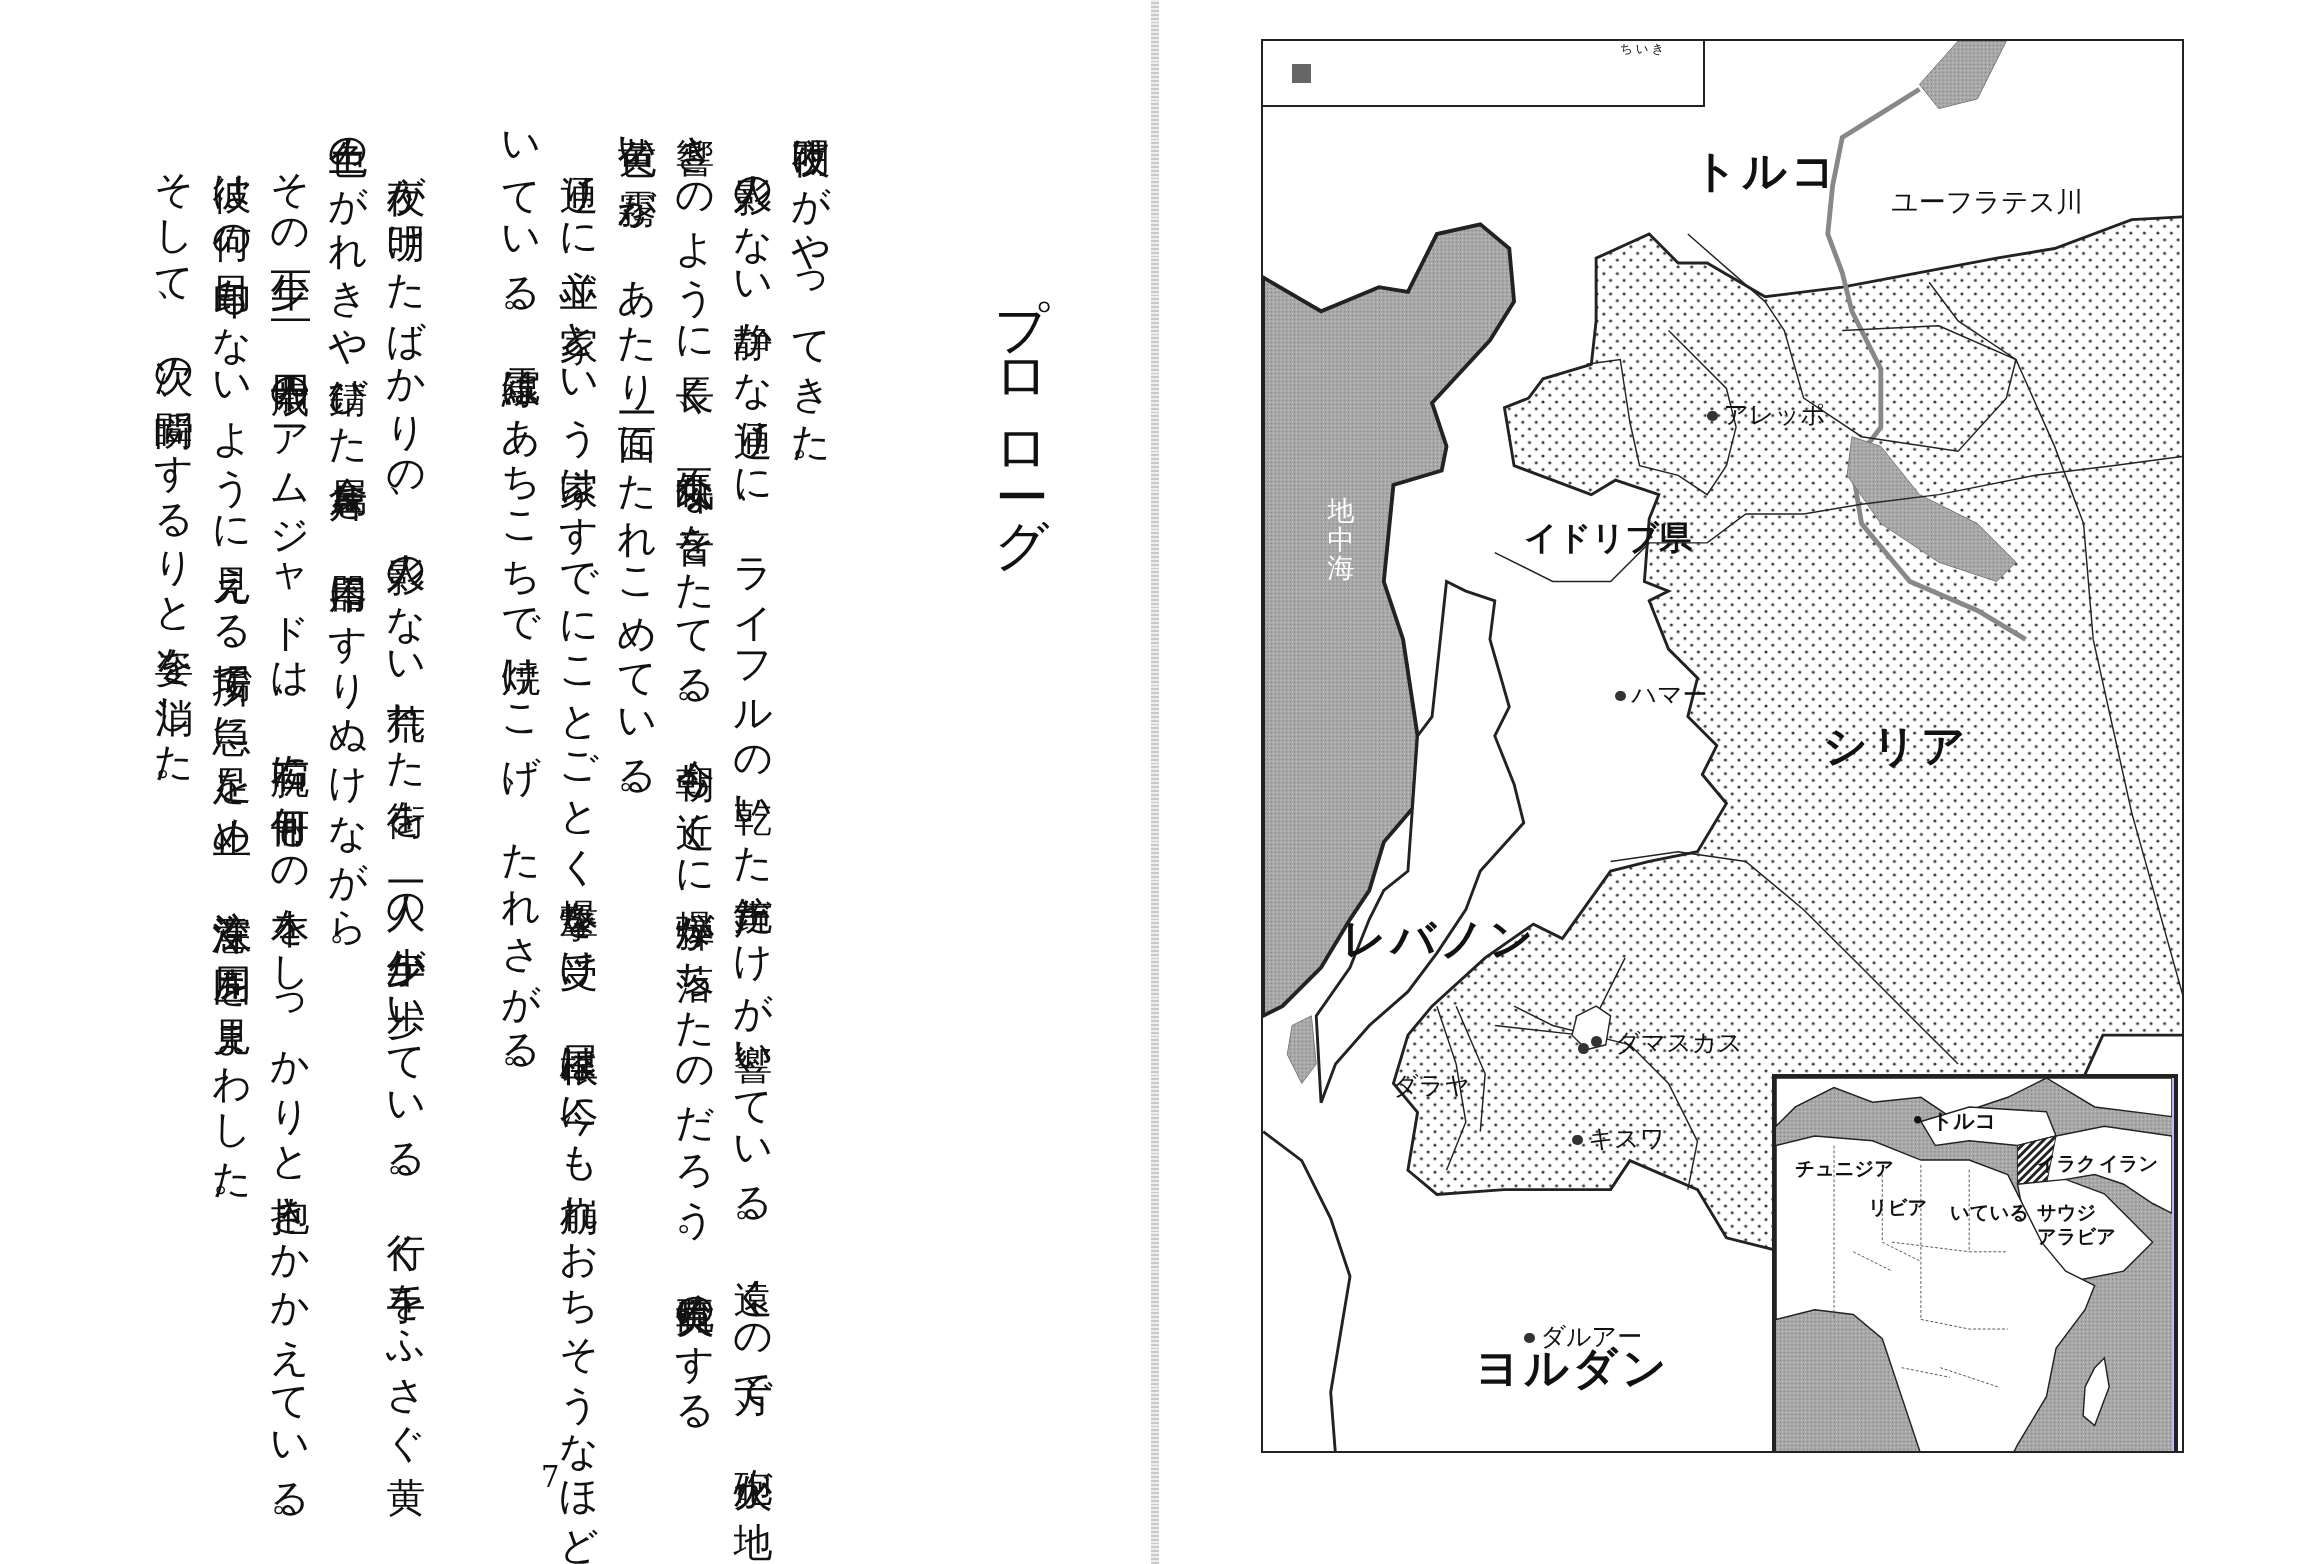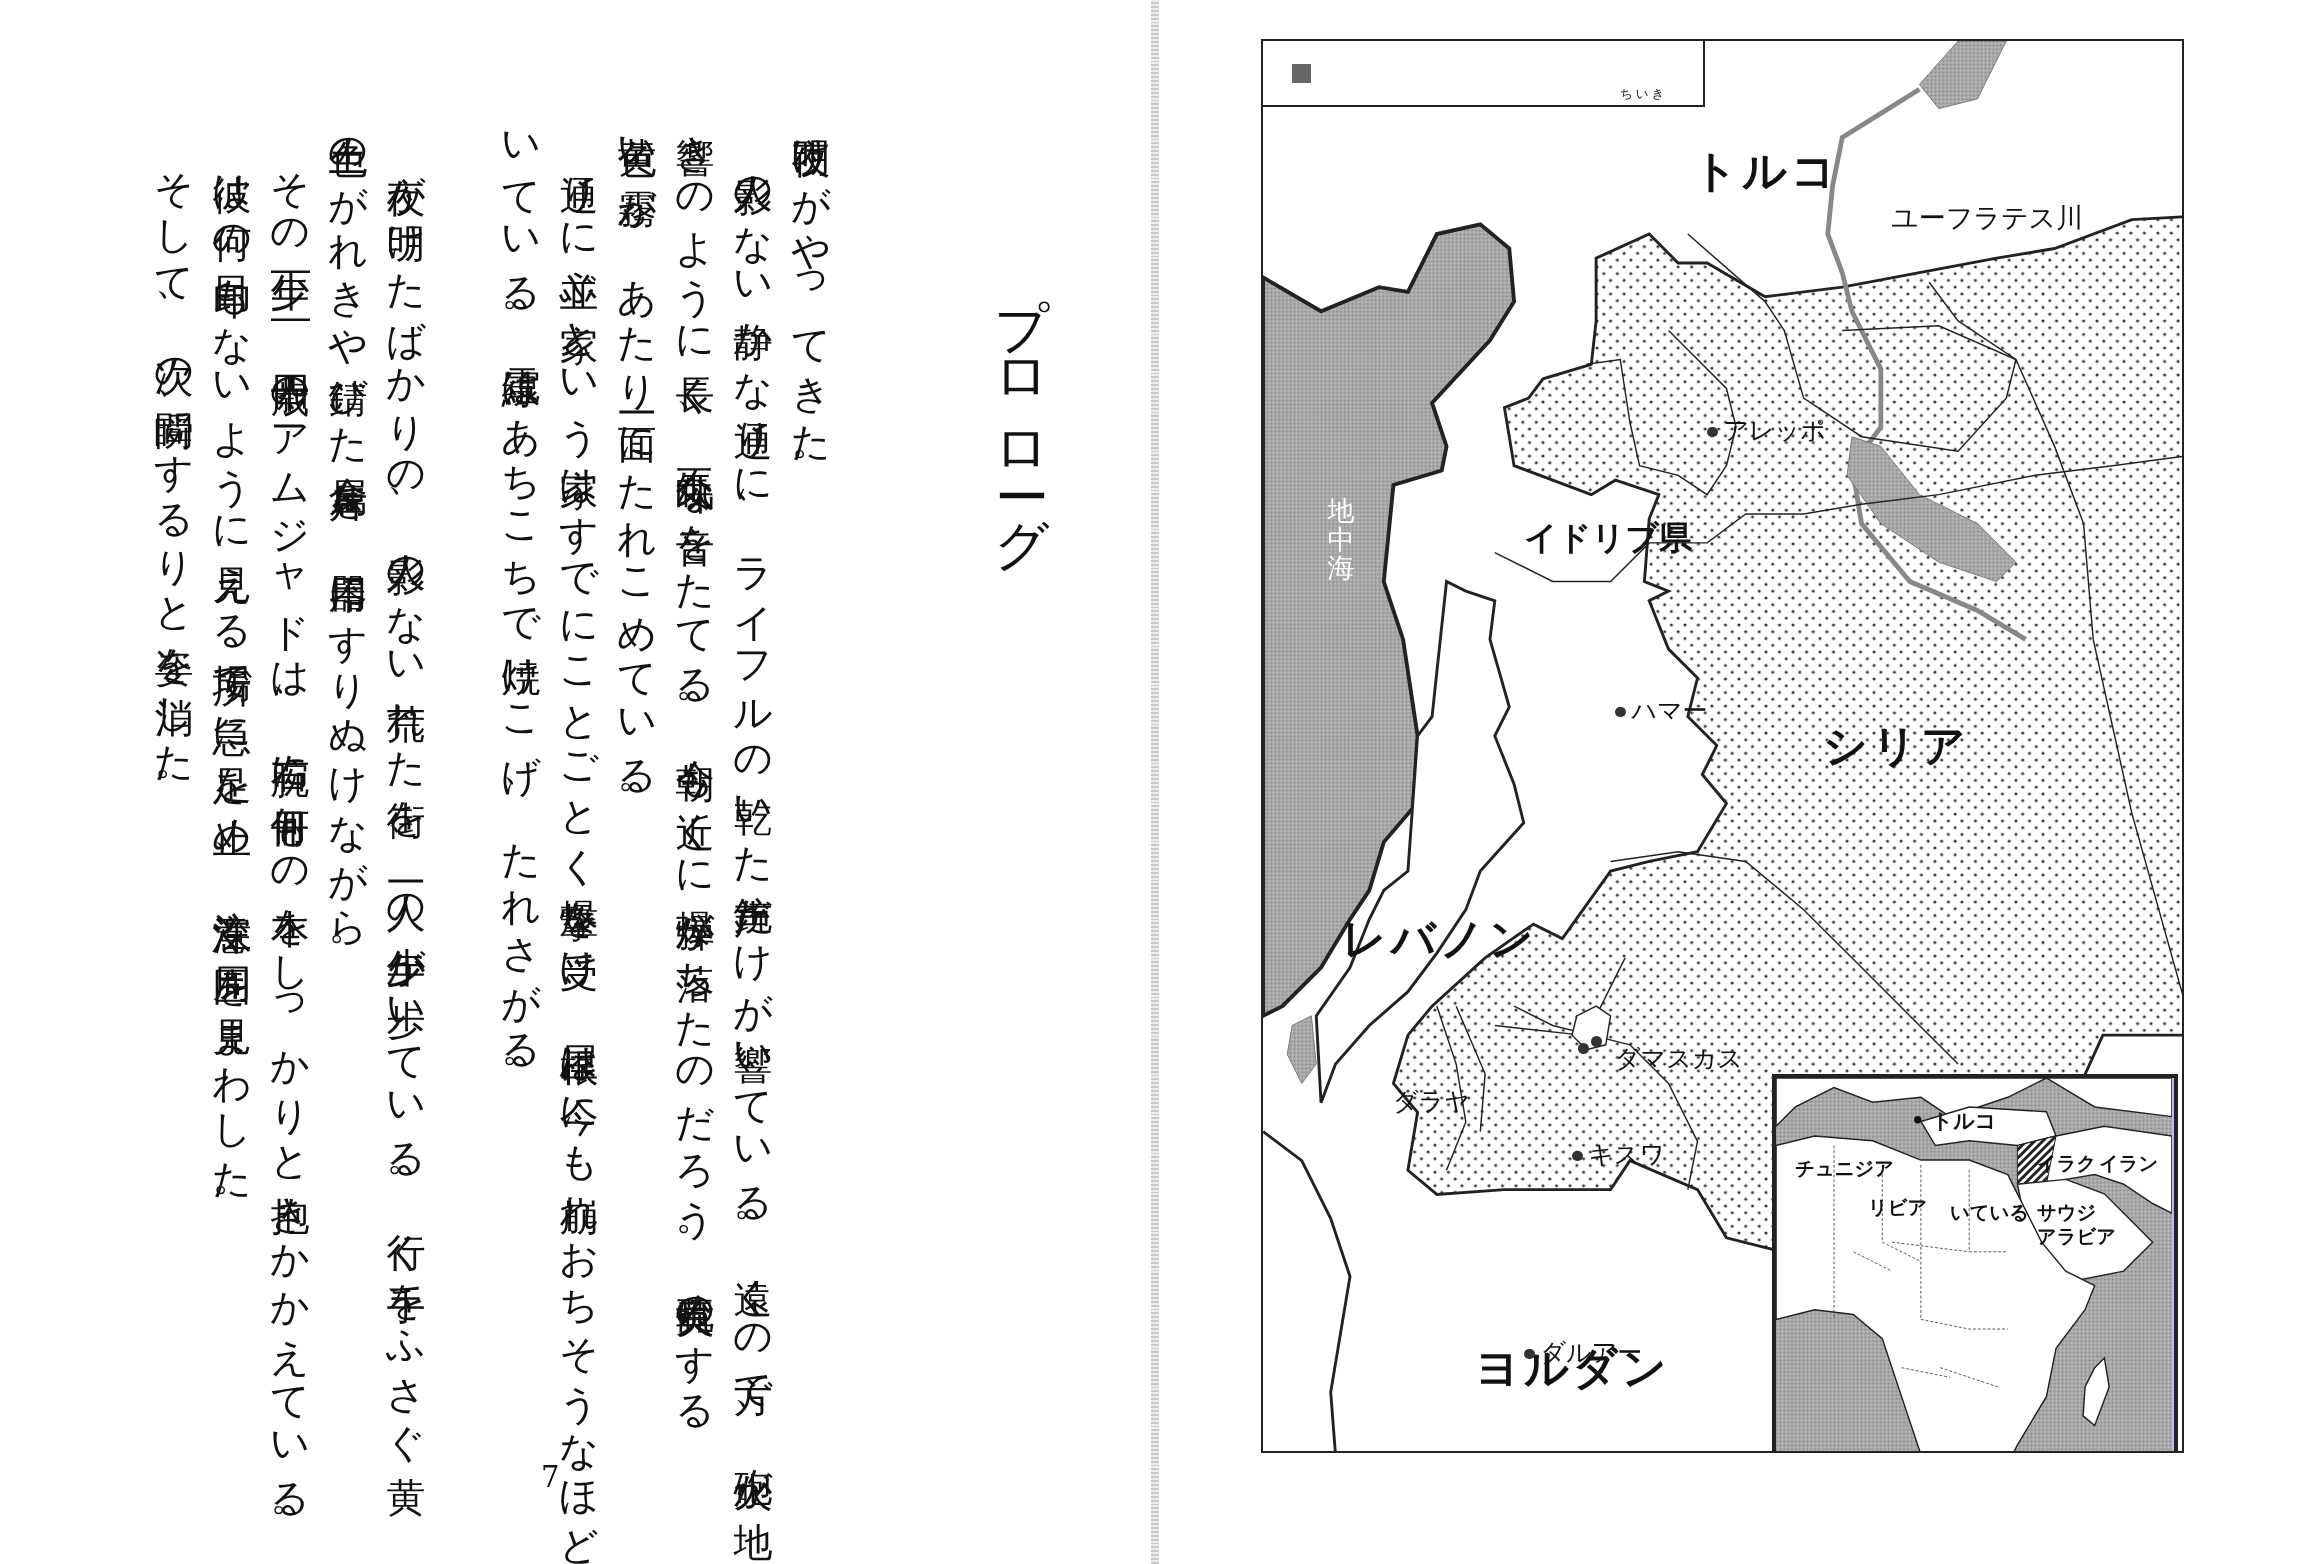--- a/index.html
+++ b/index.html
@@ -44,25 +44,24 @@
   .map-title-square {
     position: absolute; left: 29px; top: 23px; width: 19.3px; height: 19.3px; background: #666;
   }
   .map-title-text {
     position: absolute; left: 54px; top: 13.5px; font-family: "DejaVu Sans", sans-serif;
     font-size: 29px; letter-spacing: 1px;
   }
   .map-title-ruby {
     position: absolute; left: 357px; top: 0px; font-size: 12.6px; font-family: "DejaVu Sans", sans-serif;
     letter-spacing: 2.9px;
-    margin-top: 45px;
   }
   .lbl { position: absolute; font-family: "DejaVu Sans", sans-serif; white-space: nowrap; z-index: 4; }
   .country { font-size: 44px; font-weight: bold; letter-spacing: 3.9px; }
-  .city { font-size: 25px; margin-top: 16px; }
+  .city { font-size: 25px; }
   .city .dot {
     display: inline-block; width: 10.6px; height: 10.6px; border-radius: 50%; background: #333;
     margin-right: 5.8px; vertical-align: middle;
   }
   .sea {
     writing-mode: vertical-rl; text-orientation: upright; color: #fff;
     font-family: "DejaVu Serif", serif; font-size: 27px; letter-spacing: 29px;
   }
   .inset {
     position: absolute; left: 509px; top: 1033px; width: 406px; height: 430px;

